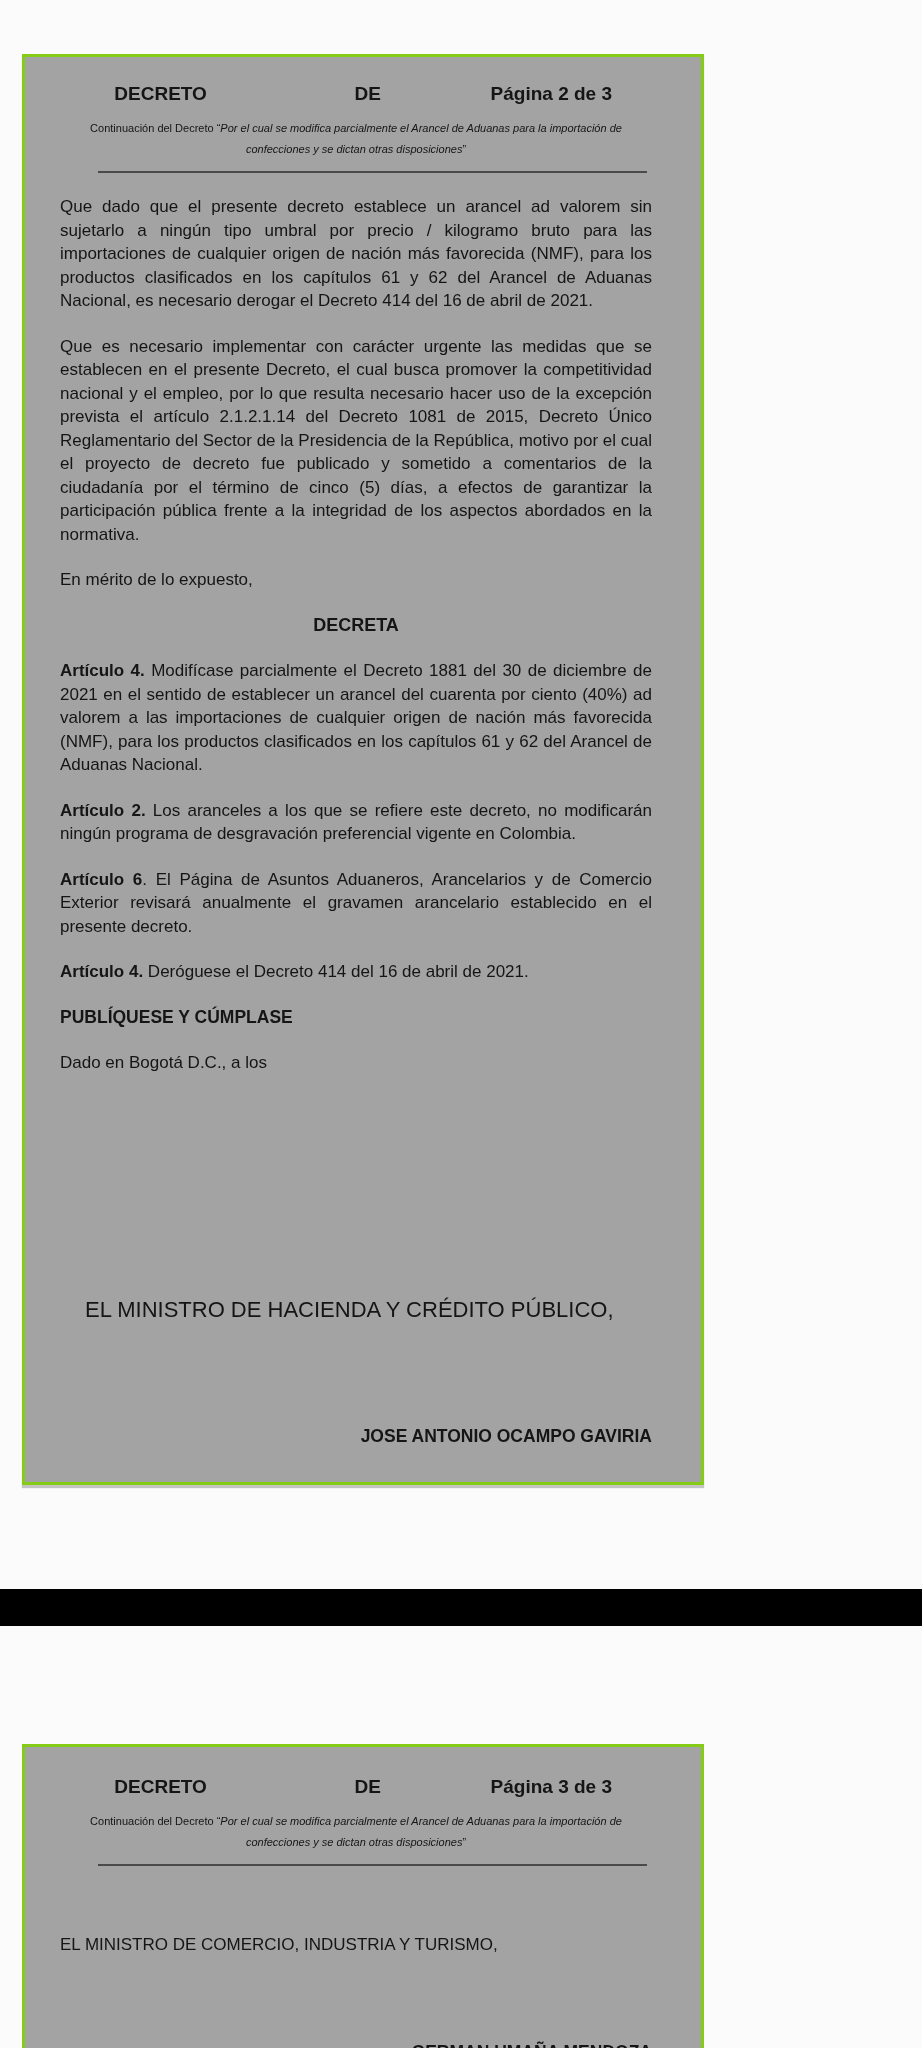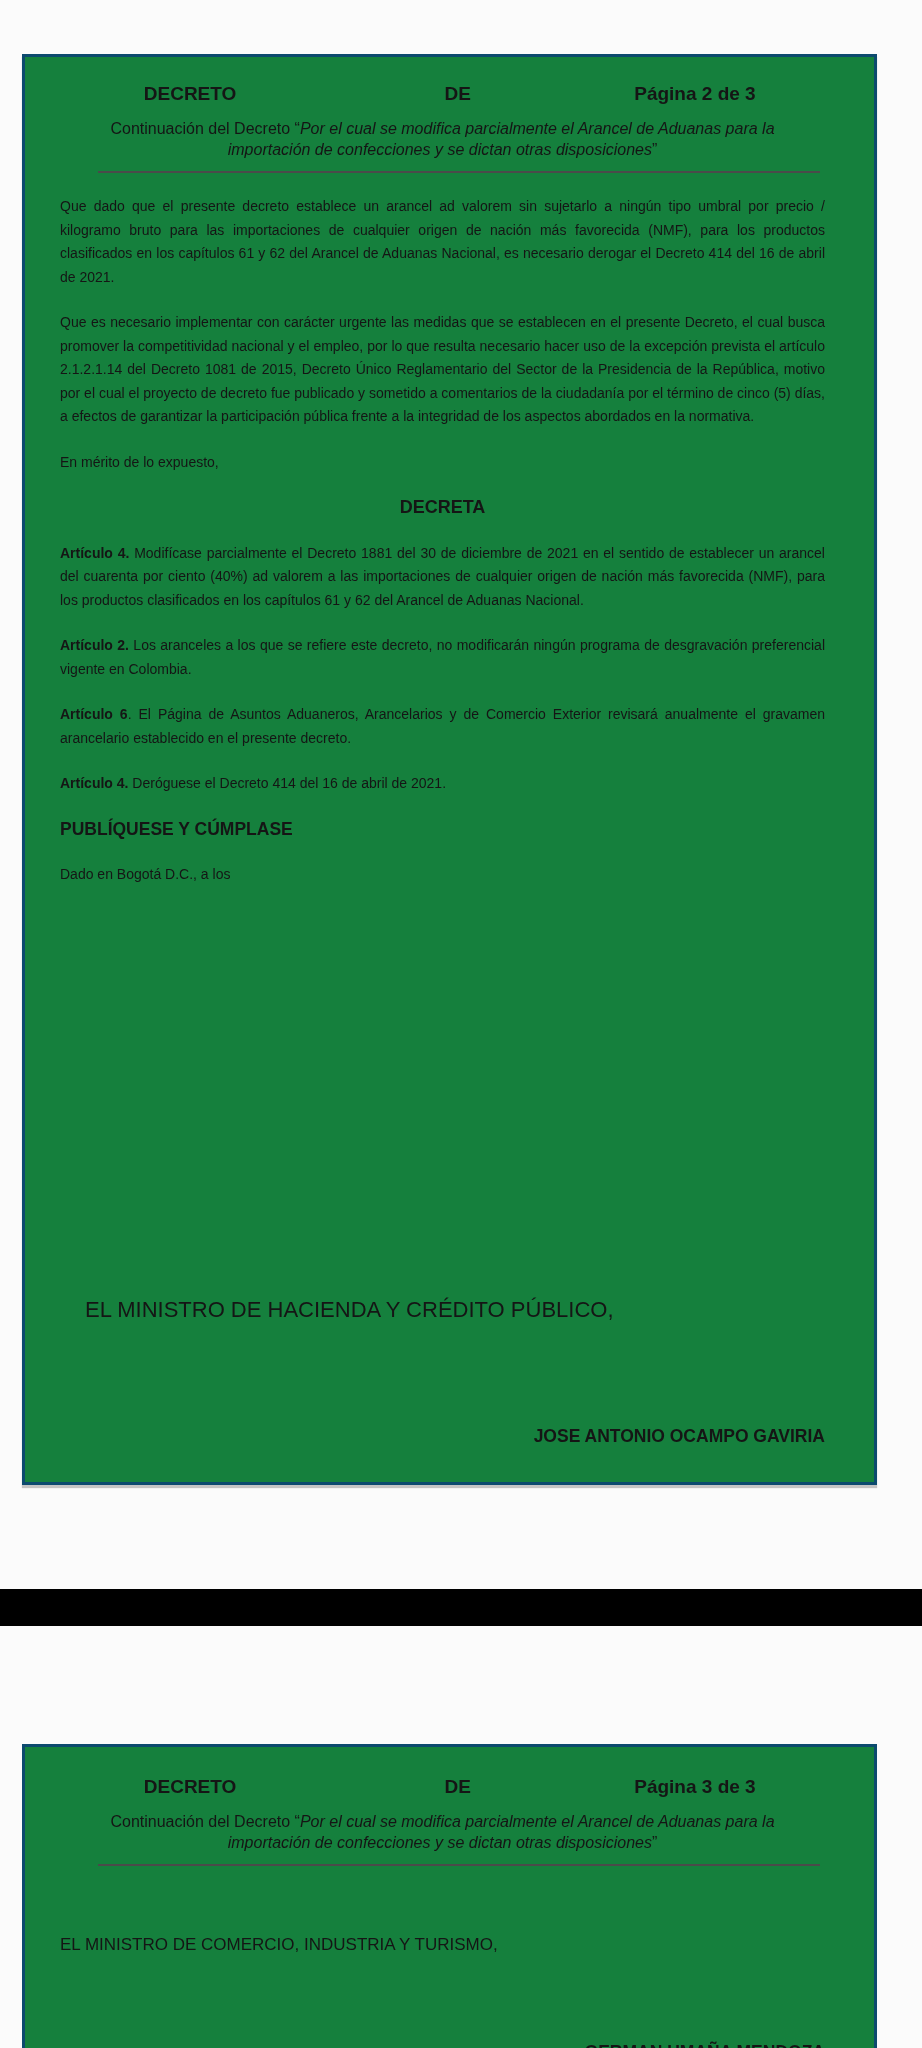--- a/index.html
+++ b/index.html
@@ -3,34 +3,34 @@
 <meta charset="utf-8">
 <style>
   html,body{margin:0;padding:0;}
   body{
     width:922px;height:2048px;position:relative;overflow:hidden;
     background:#fbfbfb;
     font-family:"Liberation Sans","DejaVu Sans",sans-serif;
     color:#151515;
   }
   .page{
-    position:absolute;left:22px;width:855px;box-sizing:border-box;
-    background:#15803d;border:3px solid #0c4a6e;
+    position:absolute;left:22px;width:682px;box-sizing:border-box;
+    background:#a3a3a3;border:3px solid #84cc16;
   }
   .page2{top:54px;height:1431px;padding:25px 49px 0 35px;box-shadow:0 3px 1px rgba(0,0,0,0.22);}
   .page3{top:1744px;height:560px;padding:28px 49px 0 35px;}
   .black-bar{position:absolute;top:1589px;left:0;width:922px;height:37px;background:#000;}
   .doc-header{display:grid;grid-template-columns:34% 36% 26% 4%;font-weight:700;font-size:19px;line-height:24px;}
   .doc-header span{text-align:center;}
   .continuation{
     margin:12px auto 0;max-width:700px;text-align:center;
-    font-size:16px;line-height:21px;
+    font-size:11px;line-height:21px;
   }
   .head-rule{height:0;border-top:2px solid #4a4a4a;margin:11px 5px 0 38px;}
-  .par{margin:22px 0 0;font-size:14px;line-height:23.5px;text-align:justify;}
+  .par{margin:22px 0 0;font-size:17px;line-height:23.5px;text-align:justify;}
   .plain{text-align:left;}
   .decreta{margin:22px 0 0;text-align:center;font-weight:700;font-size:18px;line-height:23.5px;}
   .publiquese{margin:22px 0 0;font-weight:700;font-size:17.5px;line-height:23.5px;}
   b.art-label{font-weight:700;}
   .minister-title{position:absolute;top:1228px;left:47px;margin:13px;font-size:22px;line-height:23.5px;}
   .minister-name{position:absolute;top:1368px;right:49px;margin:0;font-weight:700;font-size:17.5px;line-height:23.5px;}
   .minister-title3{margin:67px 0 0;font-size:17px;line-height:23.5px;}
   .minister-name3{margin:84px 0 0;text-align:right;font-weight:700;font-size:17.5px;line-height:23.5px;}
 </style>
 </head>

